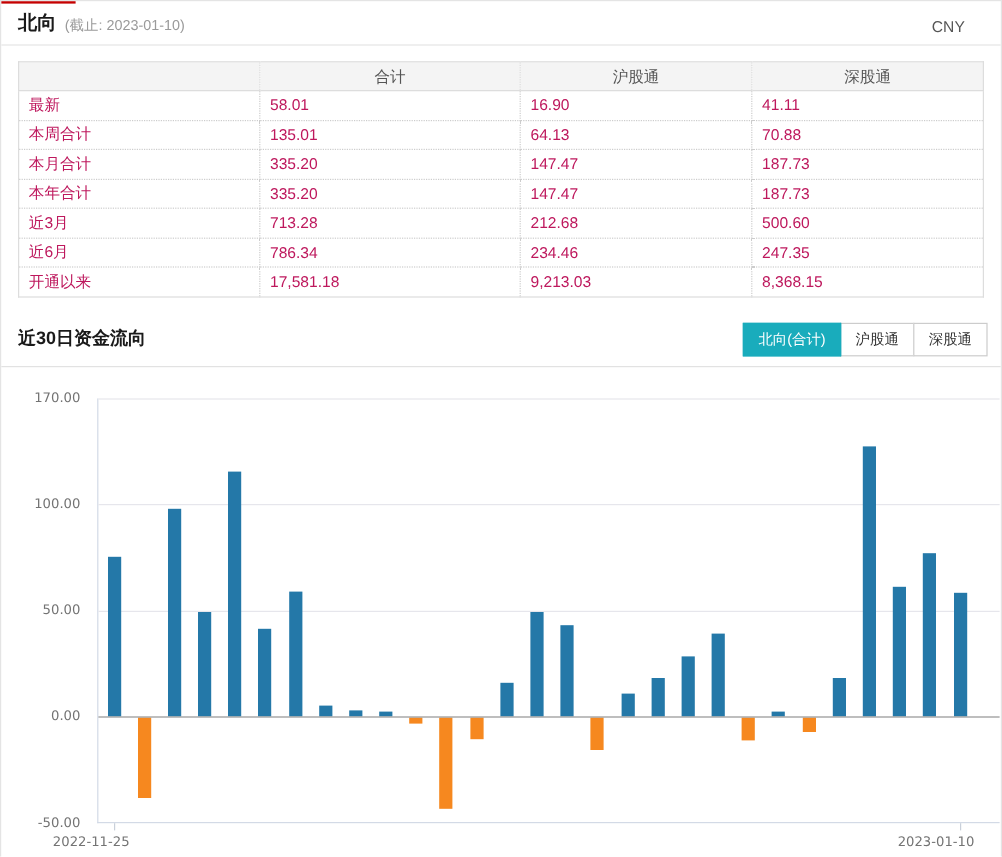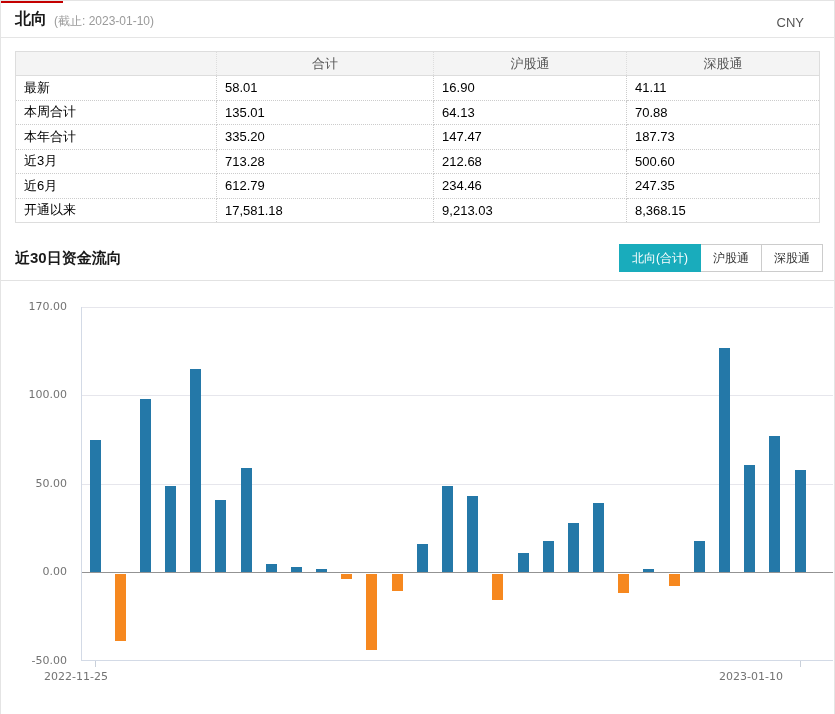--- a/index.html
+++ b/index.html
@@ -19,21 +19,21 @@
   .hdr-cny { margin-left:auto; font-size:13px; color:#555; }
 
   
   .tbl-wrap { margin:13px 14px 0 14px; }
   table { width:100%; border-collapse:collapse; table-layout:fixed; font-size:13px; }
   col.c0 { width:25%; } col.c1 { width:27%; } col.c2 { width:24%; } col.c3 { width:24%; }
   thead th { background:#f4f4f4; font-weight:normal; color:#555; text-align:center;
              height:24px; border:1px solid #ddd; border-style:solid dotted; }
   thead th:first-child { border-left-style:solid; background:#f4f4f4; }
   thead th:last-child { border-right-style:solid; }
-  tbody td { height:24.5px; border:1px dotted #ccc; color:#000000; padding:2px 10px 2px 8px; }
+  tbody td { height:24.5px; border:1px dotted #ccc; color:#be185d; padding:2px 10px 2px 8px; }
   tbody td.lbl { text-align:left; }
   tbody td.num { text-align:left; }
   table { border:1px solid #ddd; }
 
   
   .sec { display:flex; align-items:center; justify-content:space-between;
          padding:9px 11px 8px 14px; margin-top:12px; border-bottom:1px solid #e2e2e2; }
   .sec-title { font-size:15px; font-weight:bold; color:#1a1a1a; }
   .tabs { display:flex; }
   .tab { font-size:12px; color:#333; background:#fff; border:1px solid #ccc;
@@ -86,34 +86,40 @@
           <td class="num">16.90</td>
           <td class="num">41.11</td>
         </tr>
         <tr>
           <td class="lbl">本周合计</td>
           <td class="num">135.01</td>
           <td class="num">64.13</td>
           <td class="num">70.88</td>
         </tr>
         <tr>
+          <td class="lbl">本月合计</td>
+          <td class="num">335.20</td>
+          <td class="num">147.47</td>
+          <td class="num">187.73</td>
+        </tr>
+        <tr>
           <td class="lbl">本年合计</td>
           <td class="num">335.20</td>
           <td class="num">147.47</td>
           <td class="num">187.73</td>
         </tr>
         <tr>
           <td class="lbl">近3月</td>
           <td class="num">713.28</td>
           <td class="num">212.68</td>
           <td class="num">500.60</td>
         </tr>
         <tr>
           <td class="lbl">近6月</td>
-          <td class="num">612.79</td>
+          <td class="num">786.34</td>
           <td class="num">234.46</td>
           <td class="num">247.35</td>
         </tr>
         <tr>
           <td class="lbl">开通以来</td>
           <td class="num">17,581.18</td>
           <td class="num">9,213.03</td>
           <td class="num">8,368.15</td>
         </tr>
       </tbody>
@@ -168,15 +174,15 @@
         <div class="bar" style="width: 11px; left: 561.429px; height: 3.54px; top: 261.96px; background: rgb(36, 120, 168);"></div>
         <div class="bar" style="width: 11px; left: 586.607px; height: 12.39px; top: 266.5px; background: rgb(246, 136, 31);"></div>
         <div class="bar" style="width: 11px; left: 611.786px; height: 31.86px; top: 233.64px; background: rgb(36, 120, 168);"></div>
         <div class="bar" style="width: 11px; left: 636.964px; height: 224.79px; top: 40.71px; background: rgb(36, 120, 168);"></div>
         <div class="bar" style="width: 11px; left: 662.143px; height: 107.97px; top: 157.53px; background: rgb(36, 120, 168);"></div>
         <div class="bar" style="width: 11px; left: 687.321px; height: 136.29px; top: 129.21px; background: rgb(36, 120, 168);"></div>
         <div class="bar" style="width: 11px; left: 712.5px; height: 102.66px; top: 162.84px; background: rgb(36, 120, 168);"></div>
       </div>
 
     <span class="xlab" style="left:75px;">2022-11-25</span>
-    <span class="xlab" style="left:750px;">2023-01-10</span>
+    <span class="xlab" style="left:779px;">2023-01-10</span>
   </div>
 </div>
 
 </body></html>

